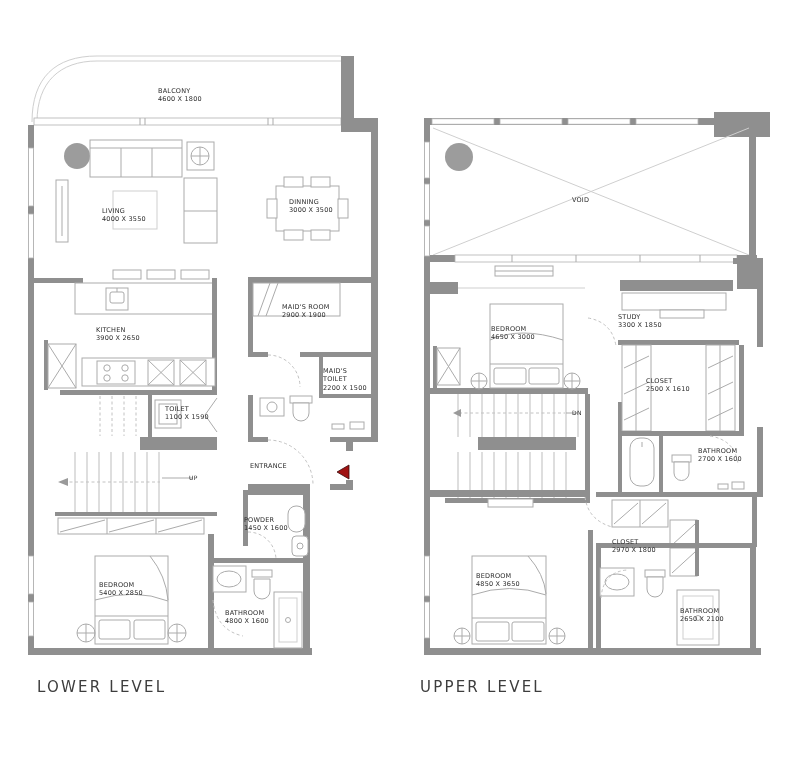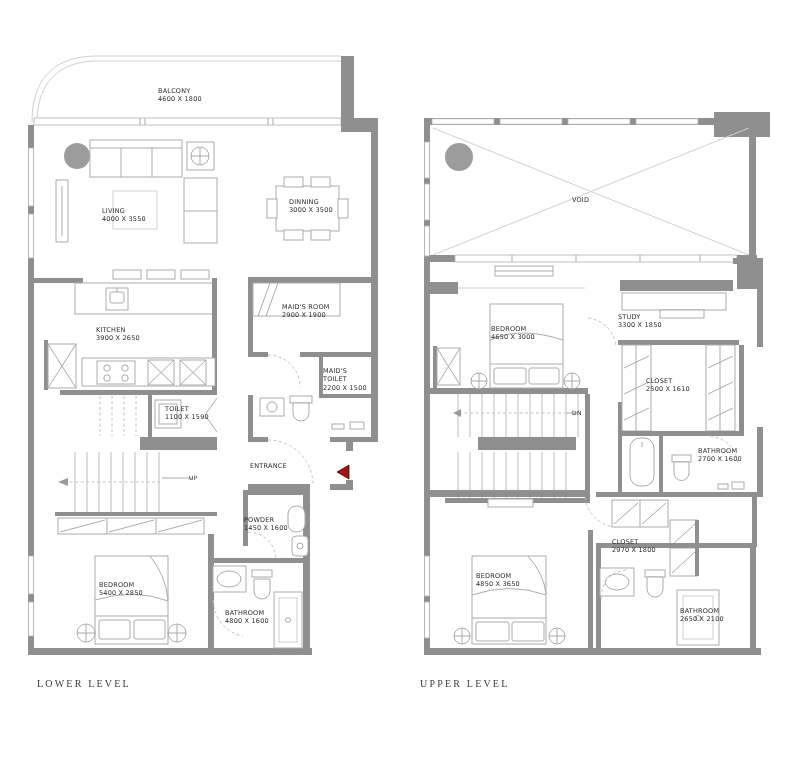--- a/index.html
+++ b/index.html
@@ -13,21 +13,21 @@
   .lt{stroke:#cfcfcf;stroke-width:1;fill:none;}
   .st{stroke:#bdbdbd;stroke-width:1;fill:none;}
   .dsh{stroke:#c2c2c2;stroke-width:1;fill:none;stroke-dasharray:3,2.5;}
   .win{fill:#ffffff;stroke:#b2b2b2;stroke-width:0.8;}
   
   .lbl{position:absolute;transform:translate(-50%,-50%);text-align:left;
        font-size:6.5px;line-height:1.3;color:#2b2b2b;letter-spacing:0.2px;}
   .lbl .nm,.lbl .dm{display:block;}
   .lbl .dm:empty{display:none;}
   .sm{font-size:6px;letter-spacing:0.3px;}
-  .cap{position:absolute;font-size:10px;letter-spacing:2.2px;color:#3d3d3d;font-family:Liberation Serif, serif;}
+  .cap{position:absolute;font-size:15px;letter-spacing:2.2px;color:#3d3d3d;}
 </style>
 </head>
 <body>
 
 <div class="canvas">
 
 <svg width="786" height="775" viewBox="0 0 786 775">
 
   <g>
 

